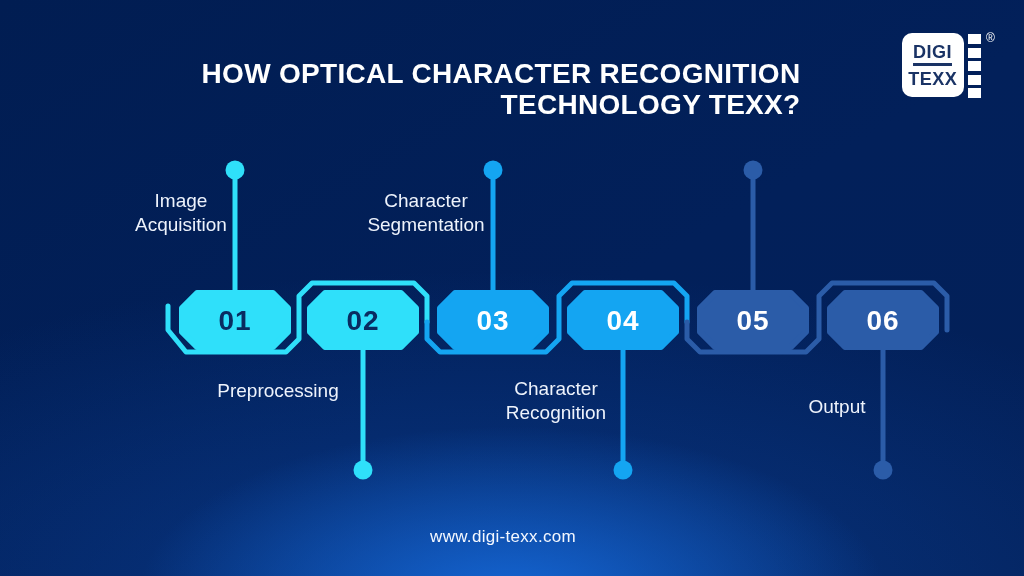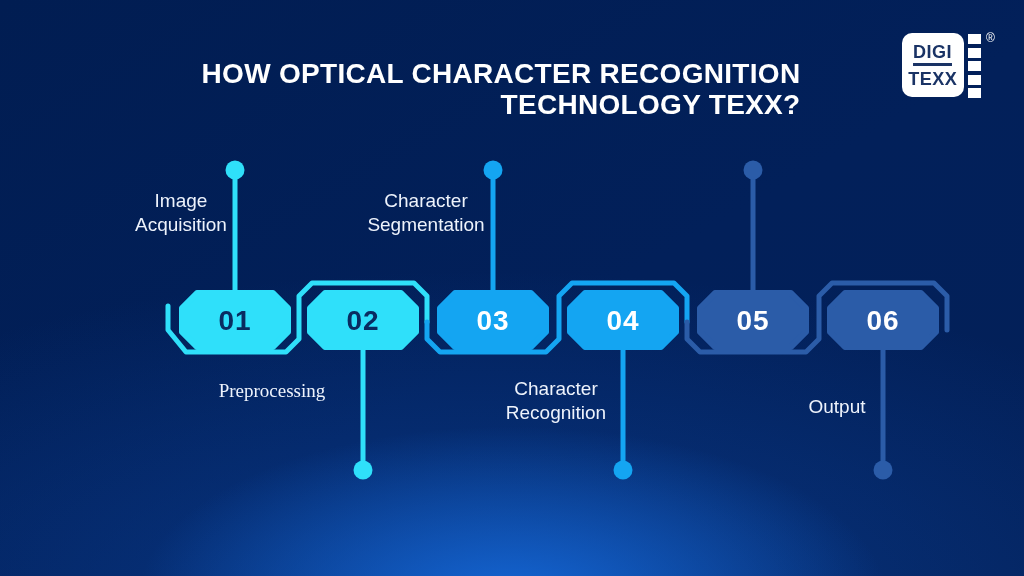--- a/index.html
+++ b/index.html
@@ -15,21 +15,21 @@
     position:absolute;left:501px;top:58px;transform:translateX(-50%);
     text-align:right;color:#ffffff;font-weight:bold;font-size:28px;
     line-height:31px;letter-spacing:0.3px;white-space:nowrap;
   }
   .lbl{
     position:absolute;transform:translate(-50%,-50%);
     color:#eef3fc;font-size:19px;line-height:24px;text-align:center;
     white-space:pre-line;
   }
   .lbl-0{left:181px;top:213px;}
-  .lbl-1{left:272px;top:391px;font-family:Liberation Serif, serif;}
+  .lbl-1{left:278px;top:391px;}
   .lbl-2{left:426px;top:213px;}
   .lbl-3{left:556px;top:401px;}
   .lbl-4{left:660px;top:202px;}
   .lbl-5{left:837px;top:407px;}
   .timeline-svg{position:absolute;left:0;top:0;}
   .step-num{font-family:"Liberation Sans","DejaVu Sans",sans-serif;font-size:28px;font-weight:bold;letter-spacing:1px;}
   .logo-box{
     position:absolute;left:902px;top:33px;width:62px;height:64px;
     background:#ffffff;border-radius:10px;
     display:flex;flex-direction:column;align-items:center;justify-content:center;
@@ -110,14 +110,15 @@
 
   <div class="lbl lbl-0">Image
 Acquisition</div>
   <div class="lbl lbl-1">Preprocessing</div>
   <div class="lbl lbl-2">Character
 Segmentation</div>
   <div class="lbl lbl-3">Character
 Recognition</div>
   <div class="lbl lbl-5">Output</div>
 
+  <div class="footer">www.digi-texx.com</div>
 
 </div>
 
 </body></html>

